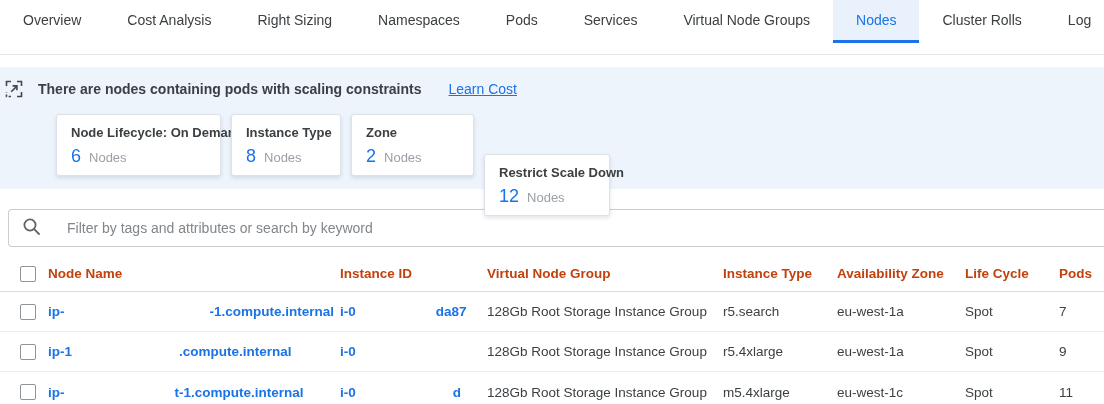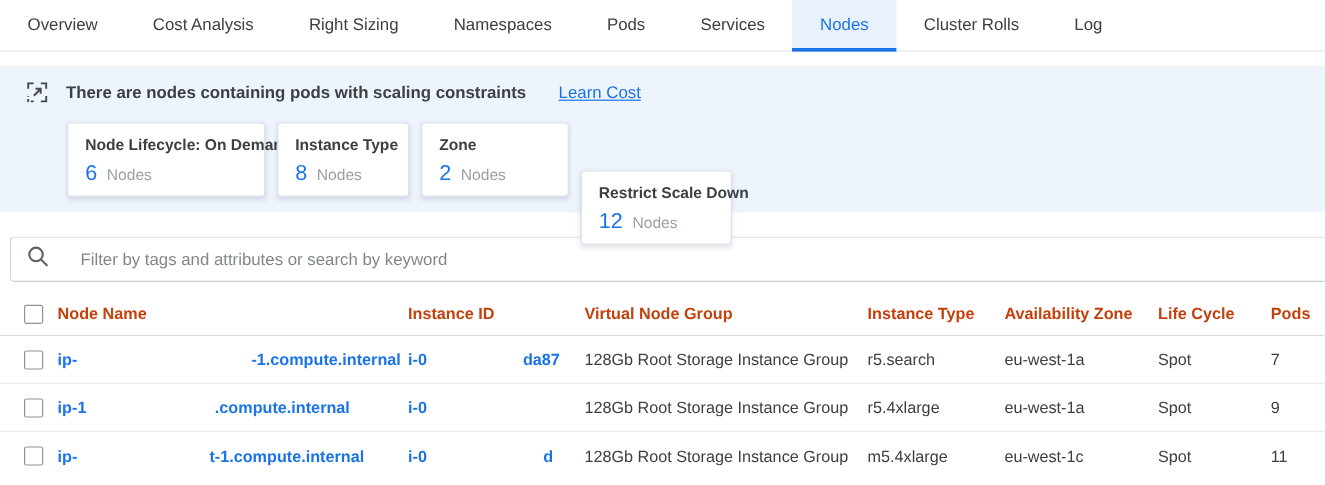--- a/index.html
+++ b/index.html
@@ -1,27 +1,27 @@
 <!DOCTYPE html>
 <html><head>
 <meta charset="utf-8">
 <style>
   * { margin:0; padding:0; box-sizing:border-box; }
   html,body { width:1104px; height:404px; overflow:hidden; background:#fff;
     font-family:"Liberation Sans","DejaVu Sans",sans-serif; color:#3c4043; }
 
   
-  .tabbar { display:flex; height:43px; border-bottom:1px solid #e3e6ea;text-align:right; }
+  .tabbar { display:flex; height:55px; border-bottom:1px solid #e3e6ea;text-align:right; }
   .tab { padding:0 23px; font-size:14px; line-height:40px; height:43px;
     color:#3c4043; cursor:pointer; border-bottom:3px solid transparent; white-space:nowrap; }
   .tab.active { color:#1a73e8; background:#e8f1fc; border-bottom:3px solid #1a73e8; }
 
   
   .banner { margin-top:12px; background:#eef4fc; height:122px; padding-top:9px; }
-  .banner-head { display:flex; align-items:center; gap:15px; padding-left:22px; height:26px; }
+  .banner-head { display:flex; align-items:center; gap:15px; padding-left:5px; height:26px; }
   .banner-icon { width:18px; height:18px; flex:0 0 auto; }
   .banner-msg { font-size:14px; font-weight:700; color:#3c4043; }
   .banner-link { font-size:14px; color:#1a73e8; text-decoration:underline; margin-left:12px; cursor:pointer; }
   .cards { display:flex; gap:10px; margin:12px 0 0 56px; }
   .card { background:#fff; border:1px solid #dde2e8; border-radius:3px; height:62px;
     padding:10px 14px; box-shadow:0 2px 4px rgba(40,60,90,.14); }
   .card-title { font-size:13px; font-weight:700; color:#3c4043; line-height:16px; white-space:nowrap; }
   .card-count { margin-top:5px; display:flex; align-items:baseline; gap:8px; }
   .card-num { font-size:18px; color:#1a73e8; }
   .card-unit { font-size:13px; color:#9aa0a6; }
@@ -54,20 +54,21 @@
 </head>
 <body>
 
 <nav class="tabbar">
   <div class="tab">Overview</div>
   <div class="tab">Cost Analysis</div>
   <div class="tab">Right Sizing</div>
   <div class="tab">Namespaces</div>
   <div class="tab">Pods</div>
   <div class="tab">Services</div>
+  <div class="tab">Virtual Node Groups</div>
   <div class="tab active">Nodes</div>
   <div class="tab">Cluster Rolls</div>
   <div class="tab">Log</div>
 </nav>
 
 <section class="banner">
   <div class="banner-head">
     <span class="banner-icon">
       <svg width="18" height="18" viewBox="0 0 18 18">
         <path d="M1.5 6 L1.5 1.5 L6 1.5" fill="none" stroke="#44474a" stroke-width="1.6"></path>

